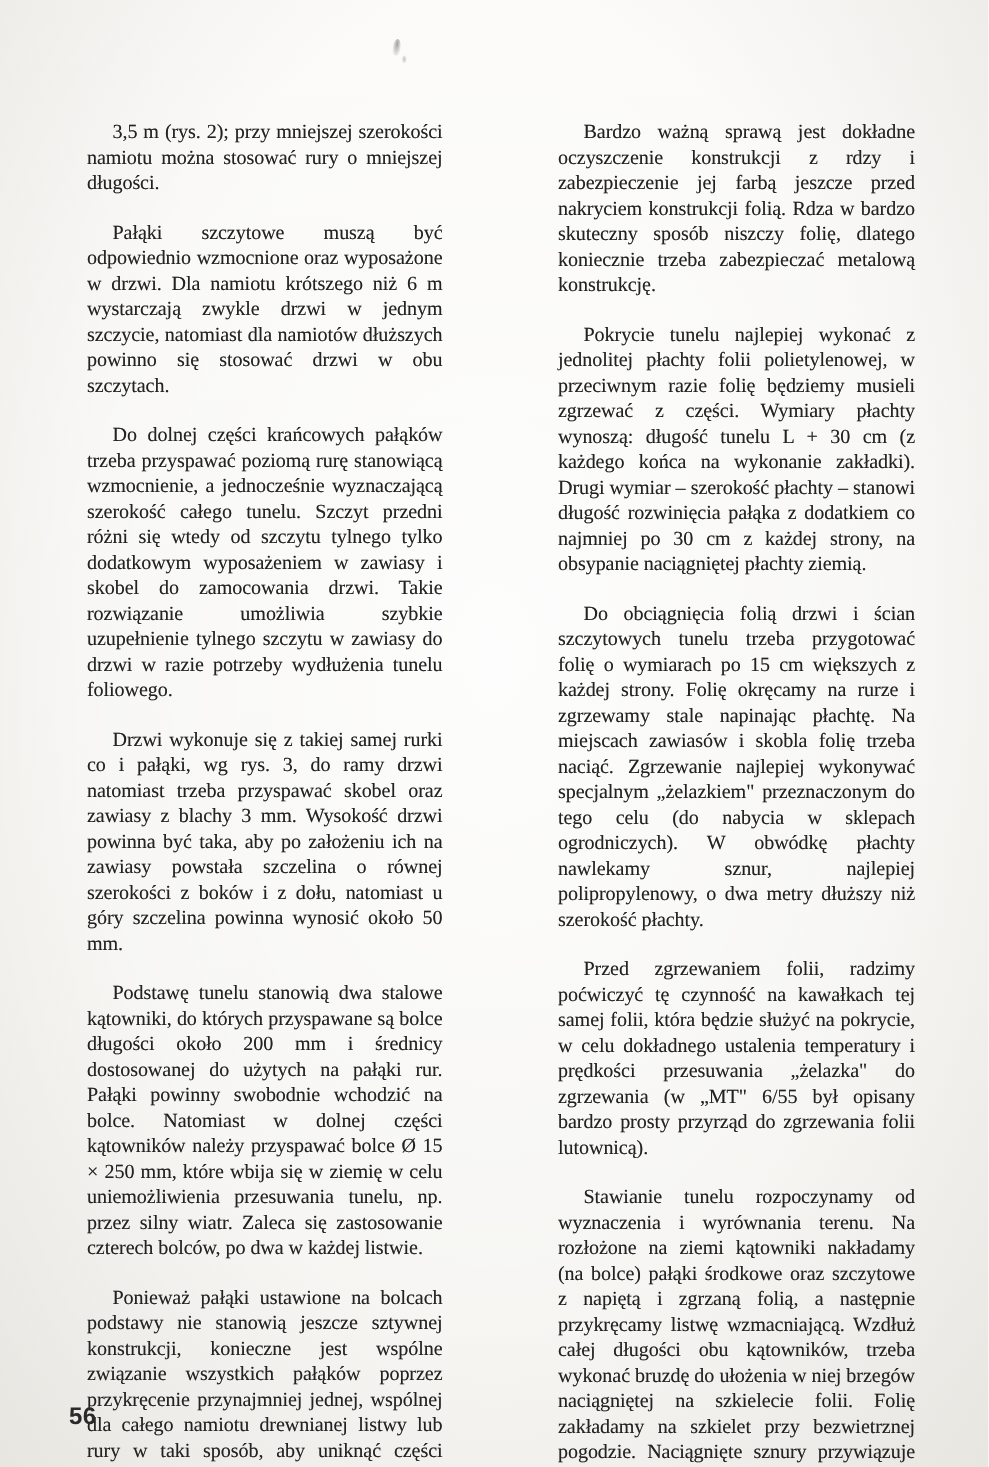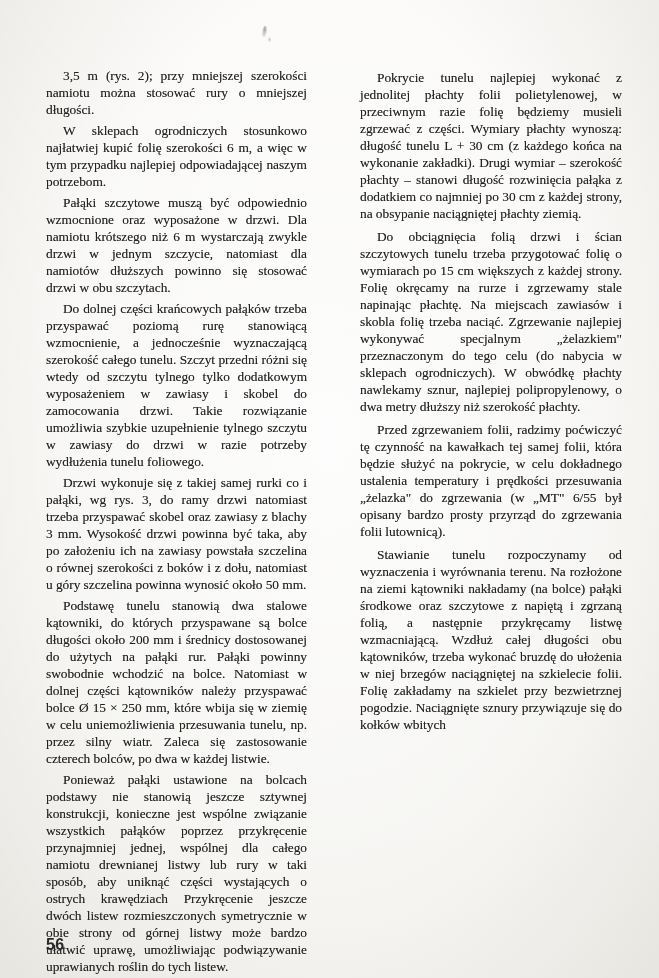--- a/index.html
+++ b/index.html
@@ -69,21 +69,21 @@
   }
   #col-left {
     left: 42px;
     width: 269px;
   }
   #col-right {
     left: 356px;
     width: 270px;
   }
   .column p {
-    margin: 4px;
+    margin: 16px;
     text-indent: 17px;
   }
   .column p.after-gap {
     margin-top: 6px;
     font-family: Liberation Serif, serif;
   }
   
   .column p {
     text-shadow: 0 0 0.35px rgba(40,40,40,0.45);
   }
@@ -104,29 +104,29 @@
 <div id="page">
 
   <div id="paper-texture"></div>
   <div id="scan-speck"></div>
   <div id="scan-speck2"></div>
 
   <div class="columns">
 
     <div class="column" id="col-left">
       <p>3,5 m (rys. 2); przy mniejszej szerokości namiotu można stosować rury o mniejszej długości.</p>
-      <p>W sklepach ogrodniczych stosunkowo najłatwiej kupić folię szerokości 6 m, a więc w tym przypadku najlepiej odpowiadającej naszym potrzebom.</p>
       <p>Pałąki szczytowe muszą być odpowiednio wzmocnione oraz wyposażone w drzwi. Dla namiotu krótszego niż 6 m wystarczają zwykle drzwi w jednym szczycie, natomiast dla namiotów dłuższych powinno się stosować drzwi w obu szczytach.</p>
       <p>Do dolnej części krańcowych pałąków trzeba przyspawać poziomą rurę stanowiącą wzmocnienie, a jednocześnie wyznaczającą szerokość całego tunelu. Szczyt przedni różni się wtedy od szczytu tylnego tylko dodatkowym wyposażeniem w zawiasy i skobel do zamocowania drzwi. Takie rozwiązanie umożliwia szybkie uzupełnienie tylnego szczytu w zawiasy do drzwi w razie potrzeby wydłużenia tunelu foliowego.</p>
       <p>Drzwi wykonuje się z takiej samej rurki co i pałąki, wg rys. 3, do ramy drzwi natomiast trzeba przyspawać skobel oraz zawiasy z blachy 3 mm. Wysokość drzwi powinna być taka, aby po założeniu ich na zawiasy powstała szczelina o równej szerokości z boków i z dołu, natomiast u góry szczelina powinna wynosić około 50 mm.</p>
       <p>Podstawę tunelu stanowią dwa stalowe kątowniki, do których przyspawane są bolce długości około 200 mm i średnicy dostosowanej do użytych na pałąki rur. Pałąki powinny swobodnie wchodzić na bolce. Natomiast w dolnej części kątowników należy przyspawać bolce Ø 15 × 250 mm, które wbija się w ziemię w celu uniemożliwienia przesuwania tunelu, np. przez silny wiatr. Zaleca się zastosowanie czterech bolców, po dwa w każdej listwie.</p>
       <p>Ponieważ pałąki ustawione na bolcach podstawy nie stanowią jeszcze sztywnej konstrukcji, konieczne jest wspólne związanie wszystkich pałąków poprzez przykręcenie przynajmniej jednej, wspólnej dla całego namiotu drewnianej listwy lub rury w taki sposób, aby uniknąć części wystających o ostrych krawędziach Przykręcenie jeszcze dwóch listew rozmieszczonych symetrycznie w obie strony od górnej listwy może bardzo ułatwić uprawę, umożliwiając podwiązywanie uprawianych roślin do tych listew.</p>
     </div>
 
     <div class="column" id="col-right">
+      <p>Bardzo ważną sprawą jest dokładne oczyszczenie konstrukcji z rdzy i zabezpieczenie jej farbą jeszcze przed nakryciem konstrukcji folią. Rdza w bardzo skuteczny sposób niszczy folię, dlatego koniecznie trzeba zabezpieczać metalową konstrukcję.</p>
       <p class="after-gap">Pokrycie tunelu najlepiej wykonać z jednolitej płachty folii polietylenowej, w przeciwnym razie folię będziemy musieli zgrzewać z części. Wymiary płachty wynoszą: długość tunelu L + 30 cm (z każdego końca na wykonanie zakładki). Drugi wymiar – szerokość płachty – stanowi długość rozwinięcia pałąka z dodatkiem co najmniej po 30 cm z każdej strony, na obsypanie naciągniętej płachty ziemią.</p>
       <p class="after-gap">Do obciągnięcia folią drzwi i ścian szczytowych tunelu trzeba przygotować folię o wymiarach po 15 cm większych z każdej strony. Folię okręcamy na rurze i zgrzewamy stale napinając płachtę. Na miejscach zawiasów i skobla folię trzeba naciąć. Zgrzewanie najlepiej wykonywać specjalnym „żelazkiem" przeznaczonym do tego celu (do nabycia w sklepach ogrodniczych). W obwódkę płachty nawlekamy sznur, najlepiej polipropylenowy, o dwa metry dłuższy niż szerokość płachty.</p>
       <p class="after-gap">Przed zgrzewaniem folii, radzimy poćwiczyć tę czynność na kawałkach tej samej folii, która będzie służyć na pokrycie, w celu dokładnego ustalenia temperatury i prędkości przesuwania „żelazka" do zgrzewania (w „MT" 6/55 był opisany bardzo prosty przyrząd do zgrzewania folii lutownicą).</p>
       <p class="after-gap">Stawianie tunelu rozpoczynamy od wyznaczenia i wyrównania terenu. Na rozłożone na ziemi kątowniki nakładamy (na bolce) pałąki środkowe oraz szczytowe z napiętą i zgrzaną folią, a następnie przykręcamy listwę wzmacniającą. Wzdłuż całej długości obu kątowników, trzeba wykonać bruzdę do ułożenia w niej brzegów naciągniętej na szkielecie folii. Folię zakładamy na szkielet przy bezwietrznej pogodzie. Naciągnięte sznury przywiązuje się do kołków wbitych</p>
     </div>
 
   </div>
 
   <div id="page-number">56</div>
 

